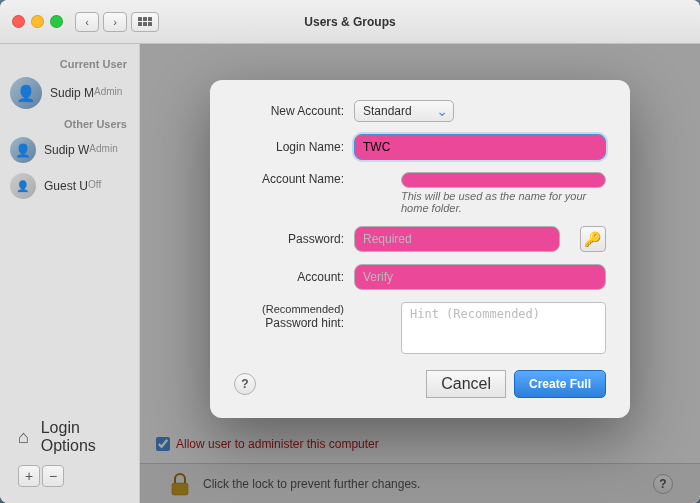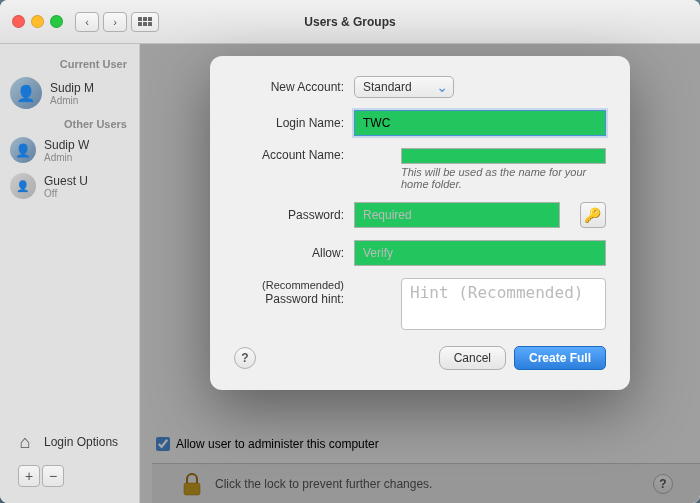--- a/index.html
+++ b/index.html
@@ -202,21 +202,21 @@
       font-size: 16px;
       color: white;
     }
 
     .avatar-small .avatar-icon {
       font-size: 13px;
     }
 
     .user-info {
       display: flex;
-      flex-direction: column;
+      flex-direction: row;
     }
 
     .user-name {
       font-size: 12px;
       font-weight: 500;
       color: #333;
       white-space: nowrap;
       overflow: hidden;
       text-overflow: ellipsis;
       max-width: 80px;
@@ -244,21 +244,21 @@
       width: 26px;
       height: 26px;
       display: flex;
       align-items: center;
       justify-content: center;
       color: #555;
       font-size: 18px;
     }
 
     .login-options-label {
-      font-size: 12px;
+      font-size: 16px;
       color: #333;
     }
 
     .sidebar-actions {
       display: flex;
       gap: 2px;
       padding: 6px 8px 8px 8px;
     }
 
     .sidebar-action-btn {
@@ -287,21 +287,21 @@
 
     
     .modal-overlay {
       position: absolute;
       top: 0; left: 0;
       width: 100%; height: 100%;
       background: rgba(0,0,0,0.35);
       display: flex;
       align-items: flex-start;
       justify-content: center;
-      padding-top: 12px;
+      padding-top: 36px;
       z-index: 10;
     }
 
     .modal {
       background: #f0f0f0;
       border-radius: 12px;
       box-shadow: 0 20px 60px rgba(0,0,0,0.4);
       width: 420px;
       padding: 20px 24px 20px 24px;
     }
@@ -356,24 +356,24 @@
       transform: translateY(-50%);
       pointer-events: none;
       color: #4a90d9;
       font-size: 14px;
     }
 
     .form-input {
       flex: 1;
       height: 26px;
       border: 1.5px solid #b0b0b0;
-      border-radius: 0;
+      border-radius: 8px;
       padding: 0 8px;
       font-size: 12px;
-      background: #22c55e;
+      background: #ec4899;
       outline: none;
     }
 
     .form-input.focused {
       border-color: #4a90d9;
       box-shadow: 0 0 0 2px rgba(74,144,217,0.25);
     }
 
     .form-input::placeholder {
       color: #bbb;
@@ -412,21 +412,21 @@
       font-size: 14px;
       flex-shrink: 0;
     }
 
     .textarea-input {
       flex: 1;
       height: 52px;
       border: 1px solid #c0c0c0;
       border-radius: 4px;
       padding: 4px 8px;
-      font-size: 16px;
+      font-size: 12px;
       background: white;
       resize: none;
       outline: none;
     }
 
     .textarea-input::placeholder {
       color: #bbb;
     }
 
     .modal-footer {
@@ -453,42 +453,42 @@
 
     .footer-btns {
       display: flex;
       gap: 8px;
     }
 
     .btn-cancel {
       padding: 4px 14px;
       background: linear-gradient(to bottom, #f8f8f8, #e5e5e5);
       border: 1px solid #b0b0b0;
-      border-radius: 8px;
-      font-size: 12px;
+      border-radius: 0;
+      font-size: 16px;
       color: #333;
       cursor: pointer;
     }
 
     .btn-create {
       padding: 4px 14px;
       background: linear-gradient(to bottom, #5aabff, #2b7edb);
       border: 1px solid #1a6bc0;
       border-radius: 5px;
       font-size: 12px;
       color: white;
       cursor: pointer;
       font-weight: 600;
     }
 
     
     .bottom-bar {
       position: absolute;
       bottom: 0;
-      left: 12px;
+      left: 0;
       right: 0;
       height: 40px;
       background: #e8e8e8;
       border-top: 1px solid #c8c8c8;
       display: flex;
       align-items: center;
       padding: 0 27px;
       gap: 10px;
     }
 
@@ -526,21 +526,21 @@
     }
 
     .checkbox-allow {
       width: 14px;
       height: 14px;
       accent-color: #4a90d9;
     }
 
     .allow-text {
       font-size: 12px;
-      color: #000000;
+      color: #b91c1c;
     }
   </style>
 </head>
 <body>
 
 <div class="main-window">
 
   <div class="title-bar">
     <div class="traffic-lights">
       <div class="traffic-light close"></div>
@@ -640,21 +640,21 @@
 
           <div class="form-row">
             <span class="form-label">Password:</span>
             <div class="password-row">
               <input class="form-input" type="password" style="flex: 1 1 0%;" placeholder="Required">
               <div class="key-btn">🔑</div>
             </div>
           </div>
 
           <div class="form-row">
-            <span class="form-label">Allow:</span>
+            <span class="form-label">Account:</span>
             <input class="form-input" type="password" placeholder="Verify" style="">
           </div>
 
           <div class="form-row top-align">
             <div style="width:120px;text-align:right;padding-right:10px;flex-shrink:0;">
               <span class="form-label small" style="display:block;">(Recommended)</span>
               <span class="form-label" style="display:block;">Password hint:</span>
             </div>
             <textarea class="textarea-input" placeholder="Hint (Recommended)" style=""></textarea>
           </div>

